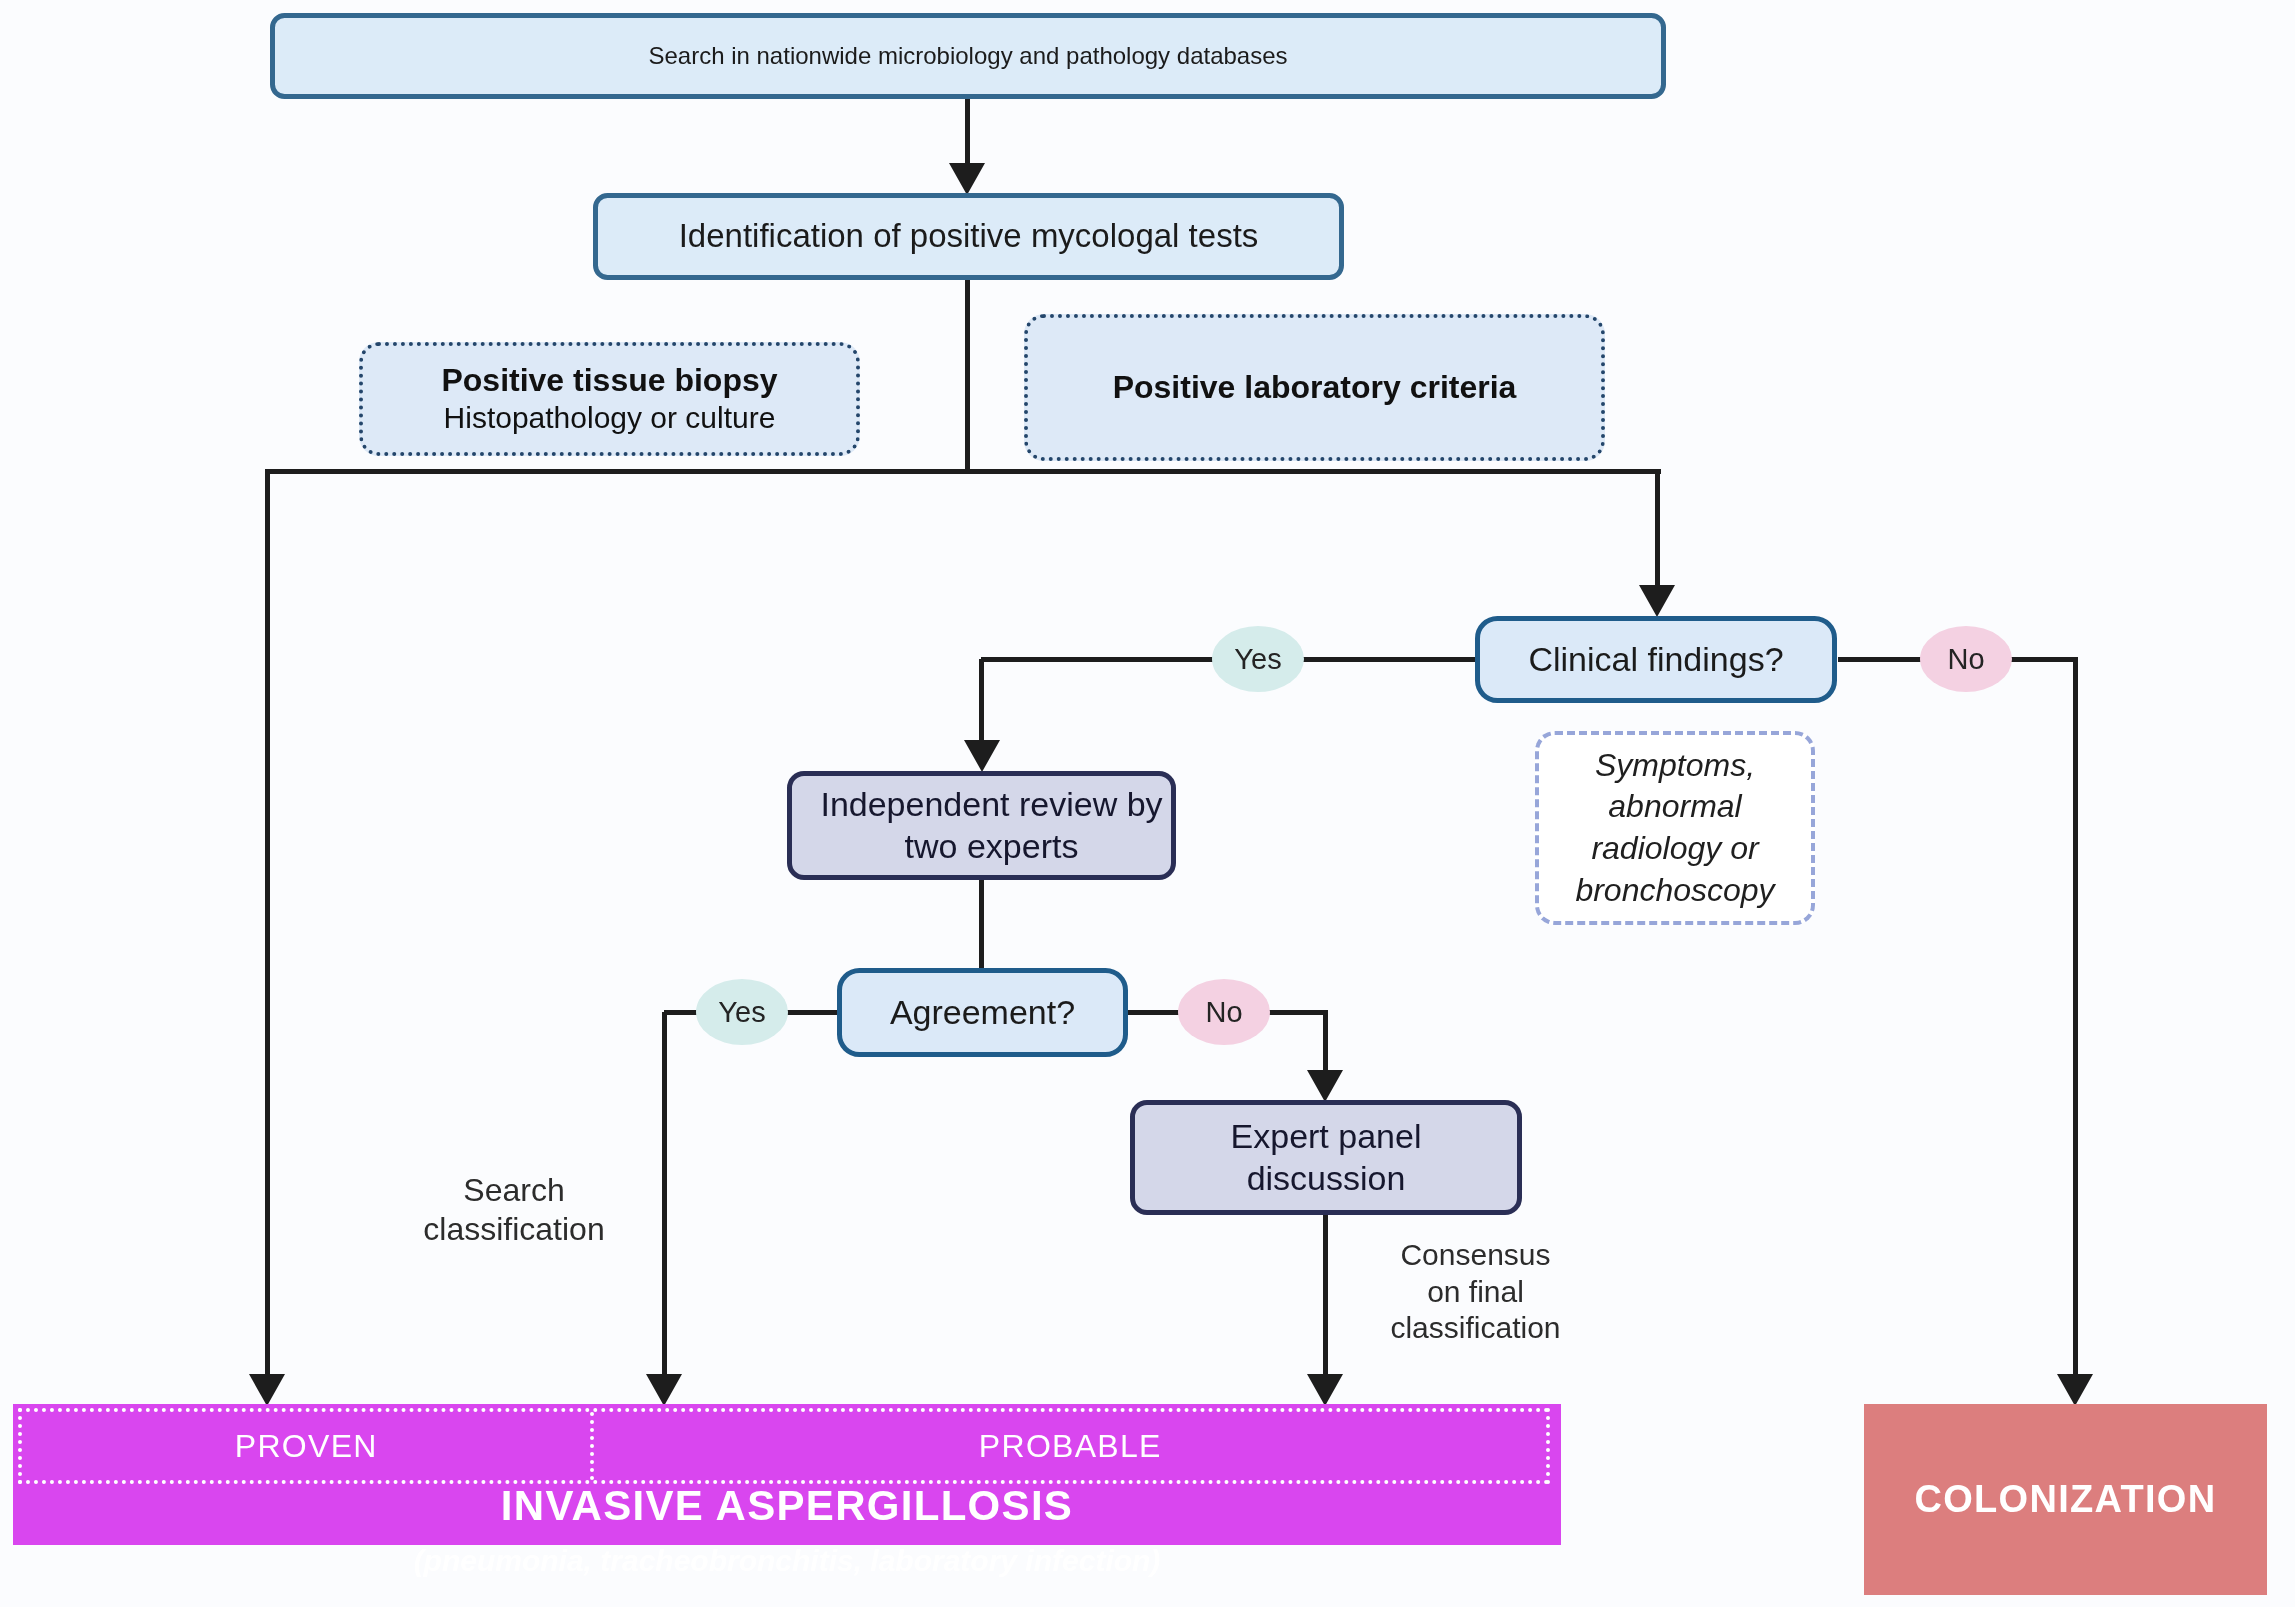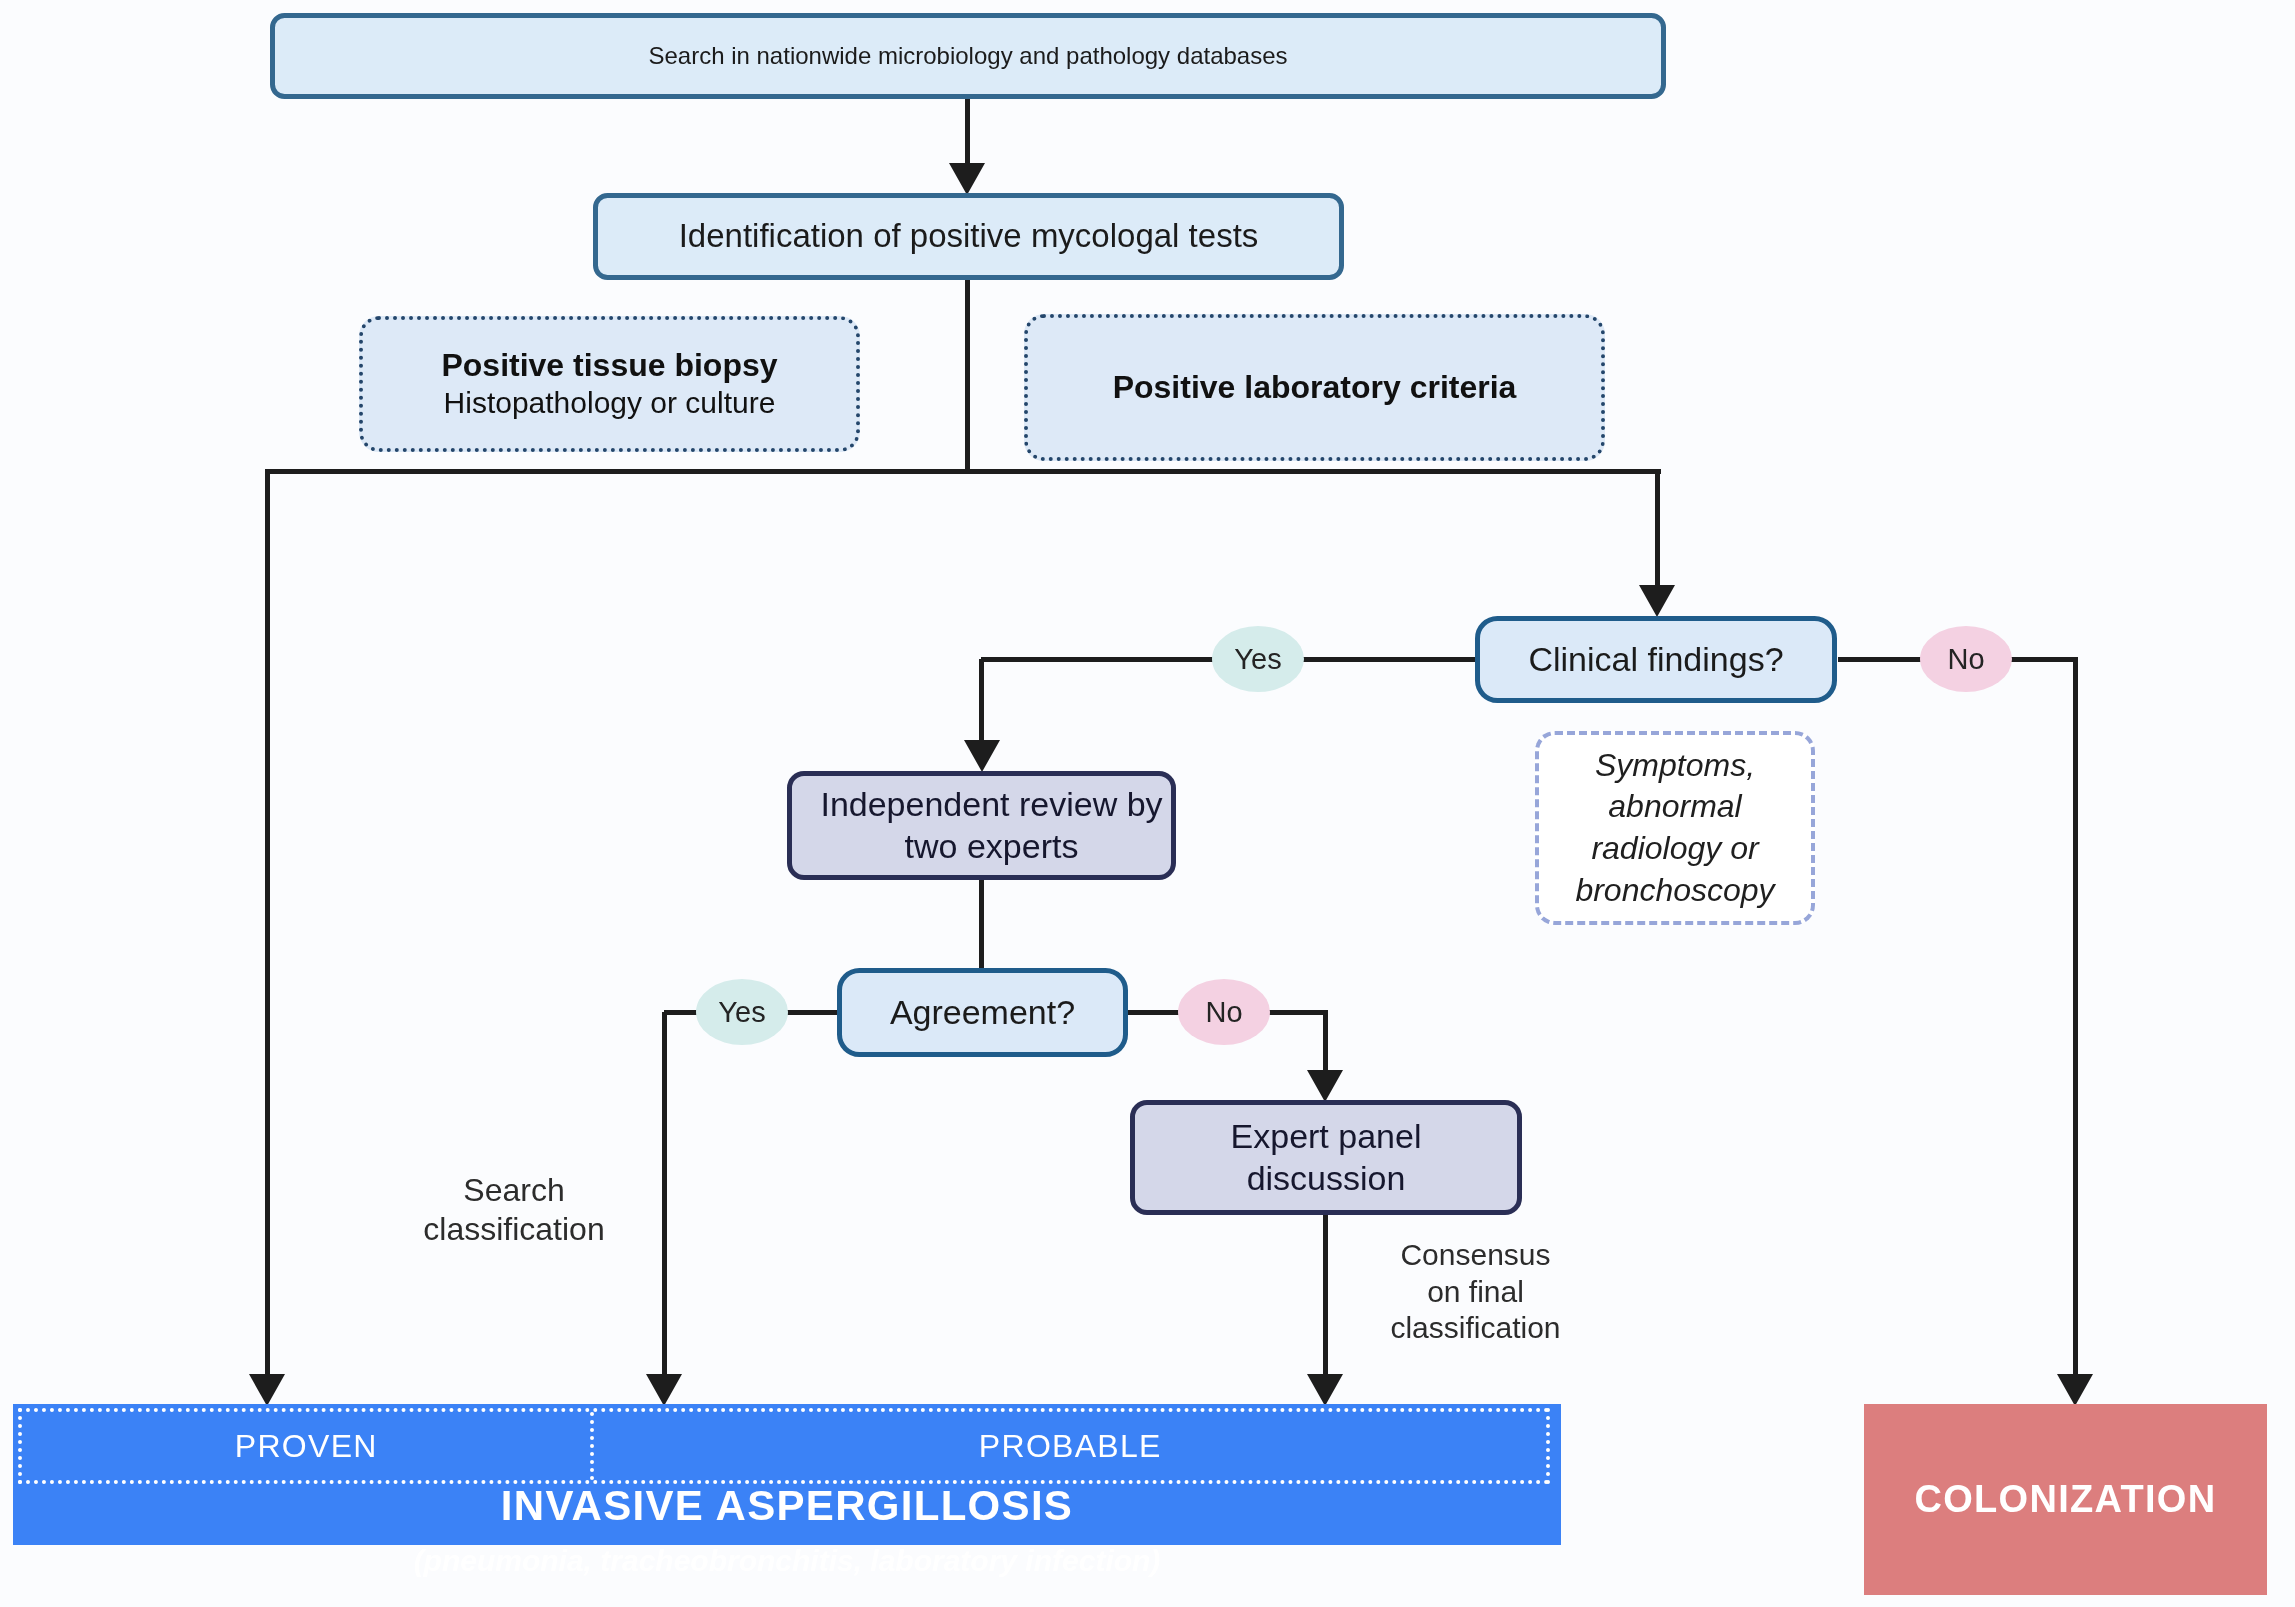--- a/index.html
+++ b/index.html
@@ -28,21 +28,21 @@
   }
   .yes{background:#d5eceb;}
   .no{background:#f4d1e2;}
   .line{position:absolute; background:#1d1d1d;}
   .arrow-down{position:absolute; width:0; height:0;
     border-left:18.4px solid transparent; border-right:18.4px solid transparent;
     border-top:32px solid #1d1d1d;}
   .freelabel{position:absolute; text-align:center; font-size:32px; color:#2c2c2c;
     white-space:pre-line; line-height:1.22;}
   .red-main{position:absolute; left:13px; top:1404px; width:1548px; height:141px;
-    background:#3b82f6; color:#fff;}
+    background:#d946ef; color:#fff;}
   .strip{position:absolute; left:5.3px; top:4px; width:1532px; height:76px;
     border:4px dotted #ffffff; box-sizing:border-box;}
   .strip-divider{position:absolute; left:568px; top:0; height:100%; width:0;
     border-left:4px dotted #ffffff;}
   .strip-label{position:absolute; top:0; height:100%; display:flex;
     align-items:center; justify-content:center; font-size:32px; font-weight:500;
     letter-spacing:1.3px; color:#fff;}
   .red-title{position:absolute; left:0; top:78px; width:100%; text-align:center;
     font-weight:bold; font-size:42px; letter-spacing:1.3px; color:#fff;}
   .red-sub{position:absolute; left:0; top:140px; width:100%; text-align:center;
@@ -90,21 +90,21 @@
   <div class="arrow-down" style="left:1307px; top:1374px;"></div>
 
   <div class="box blue" style="left:270px; top:13px; width:1396px; height:86px;">
     <span>Search in nationwide microbiology and pathology databases</span>
   </div>
 
   <div class="box blue" style="left:593px; top:193px; width:751px; height:87px; font-size:33px;">
     <span>Identification of positive mycologal tests</span>
   </div>
 
-  <div class="box dotted" style="left:359px; top:316px; width:501px; height:136px;">
+  <div class="box dotted" style="left:359px; top:342px; width:501px; height:114px;">
     <span class="t">Positive tissue biopsy</span>
     <span>Histopathology or culture</span>
   </div>
 
   <div class="box dotted" style="left:1024px; top:314px; width:581px; height:147px;">
     <span class="t">Positive laboratory criteria</span>
   </div>
 
   <div class="box qbox" style="left:1475px; top:616px; width:362px; height:87px;">
     <span>Clinical findings?</span>

